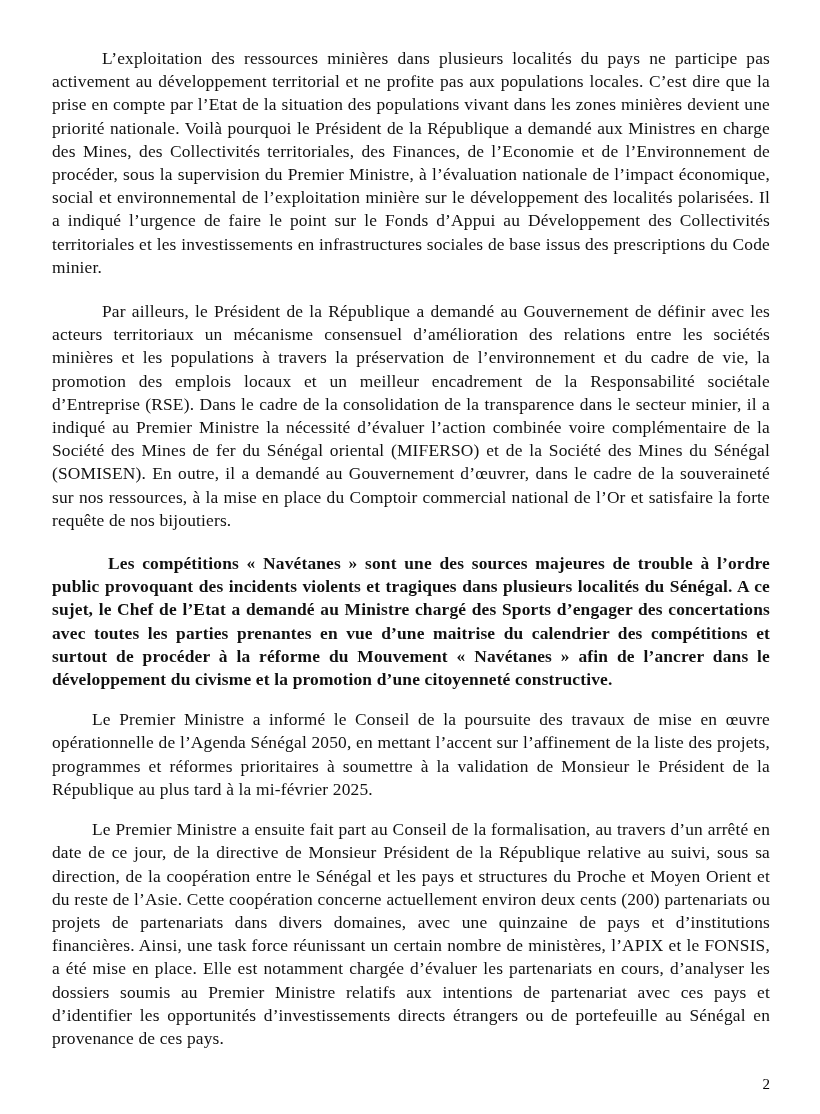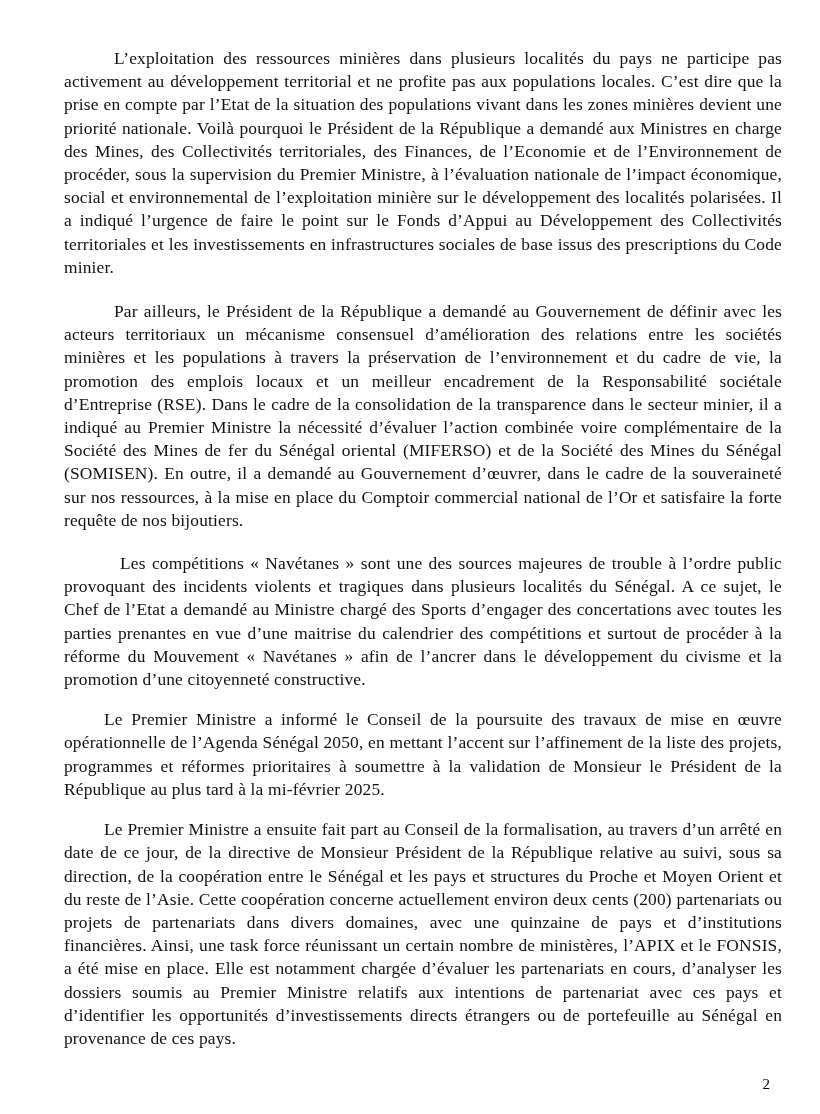--- a/index.html
+++ b/index.html
@@ -15,21 +15,21 @@
     height: 1114px;
     background: #ffffff;
     box-sizing: border-box;
     overflow: hidden;
     font-family: "Liberation Serif", "DejaVu Serif", serif;
     color: #000000;
   }
 
   .content {
     position: absolute;
-    left: 64px;
+    left: 52px;
     top: 47px;
     width: 718px;
   }
 
   .para {
     margin: 0;
     text-align: justify;
     font-size: 17.4px;
     line-height: 23.2px;
     letter-spacing: 0.01em;
@@ -37,21 +37,21 @@
     -webkit-font-smoothing: antialiased;
   }
 
   
   .gap-lg  { margin-top: 21px; font-family: Liberation Serif, serif; }
   .gap-md  { margin-top: 20px; }
   .gap-sm  { margin-top: 17px; }
 
   
   .ind-50 { text-indent: 50px; }
-  .ind-56 { text-indent: 56px; }
+  .ind-56 { text-indent: 56px; font-weight: bold; }
   .ind-40 { text-indent: 40px; }
 
   .page-number {
     position: absolute;
     right: 50px;
     bottom: 22px;
     font-family: "Liberation Serif", "DejaVu Serif", serif;
     font-size: 15px;
     line-height: 1;
     color: #000000;

